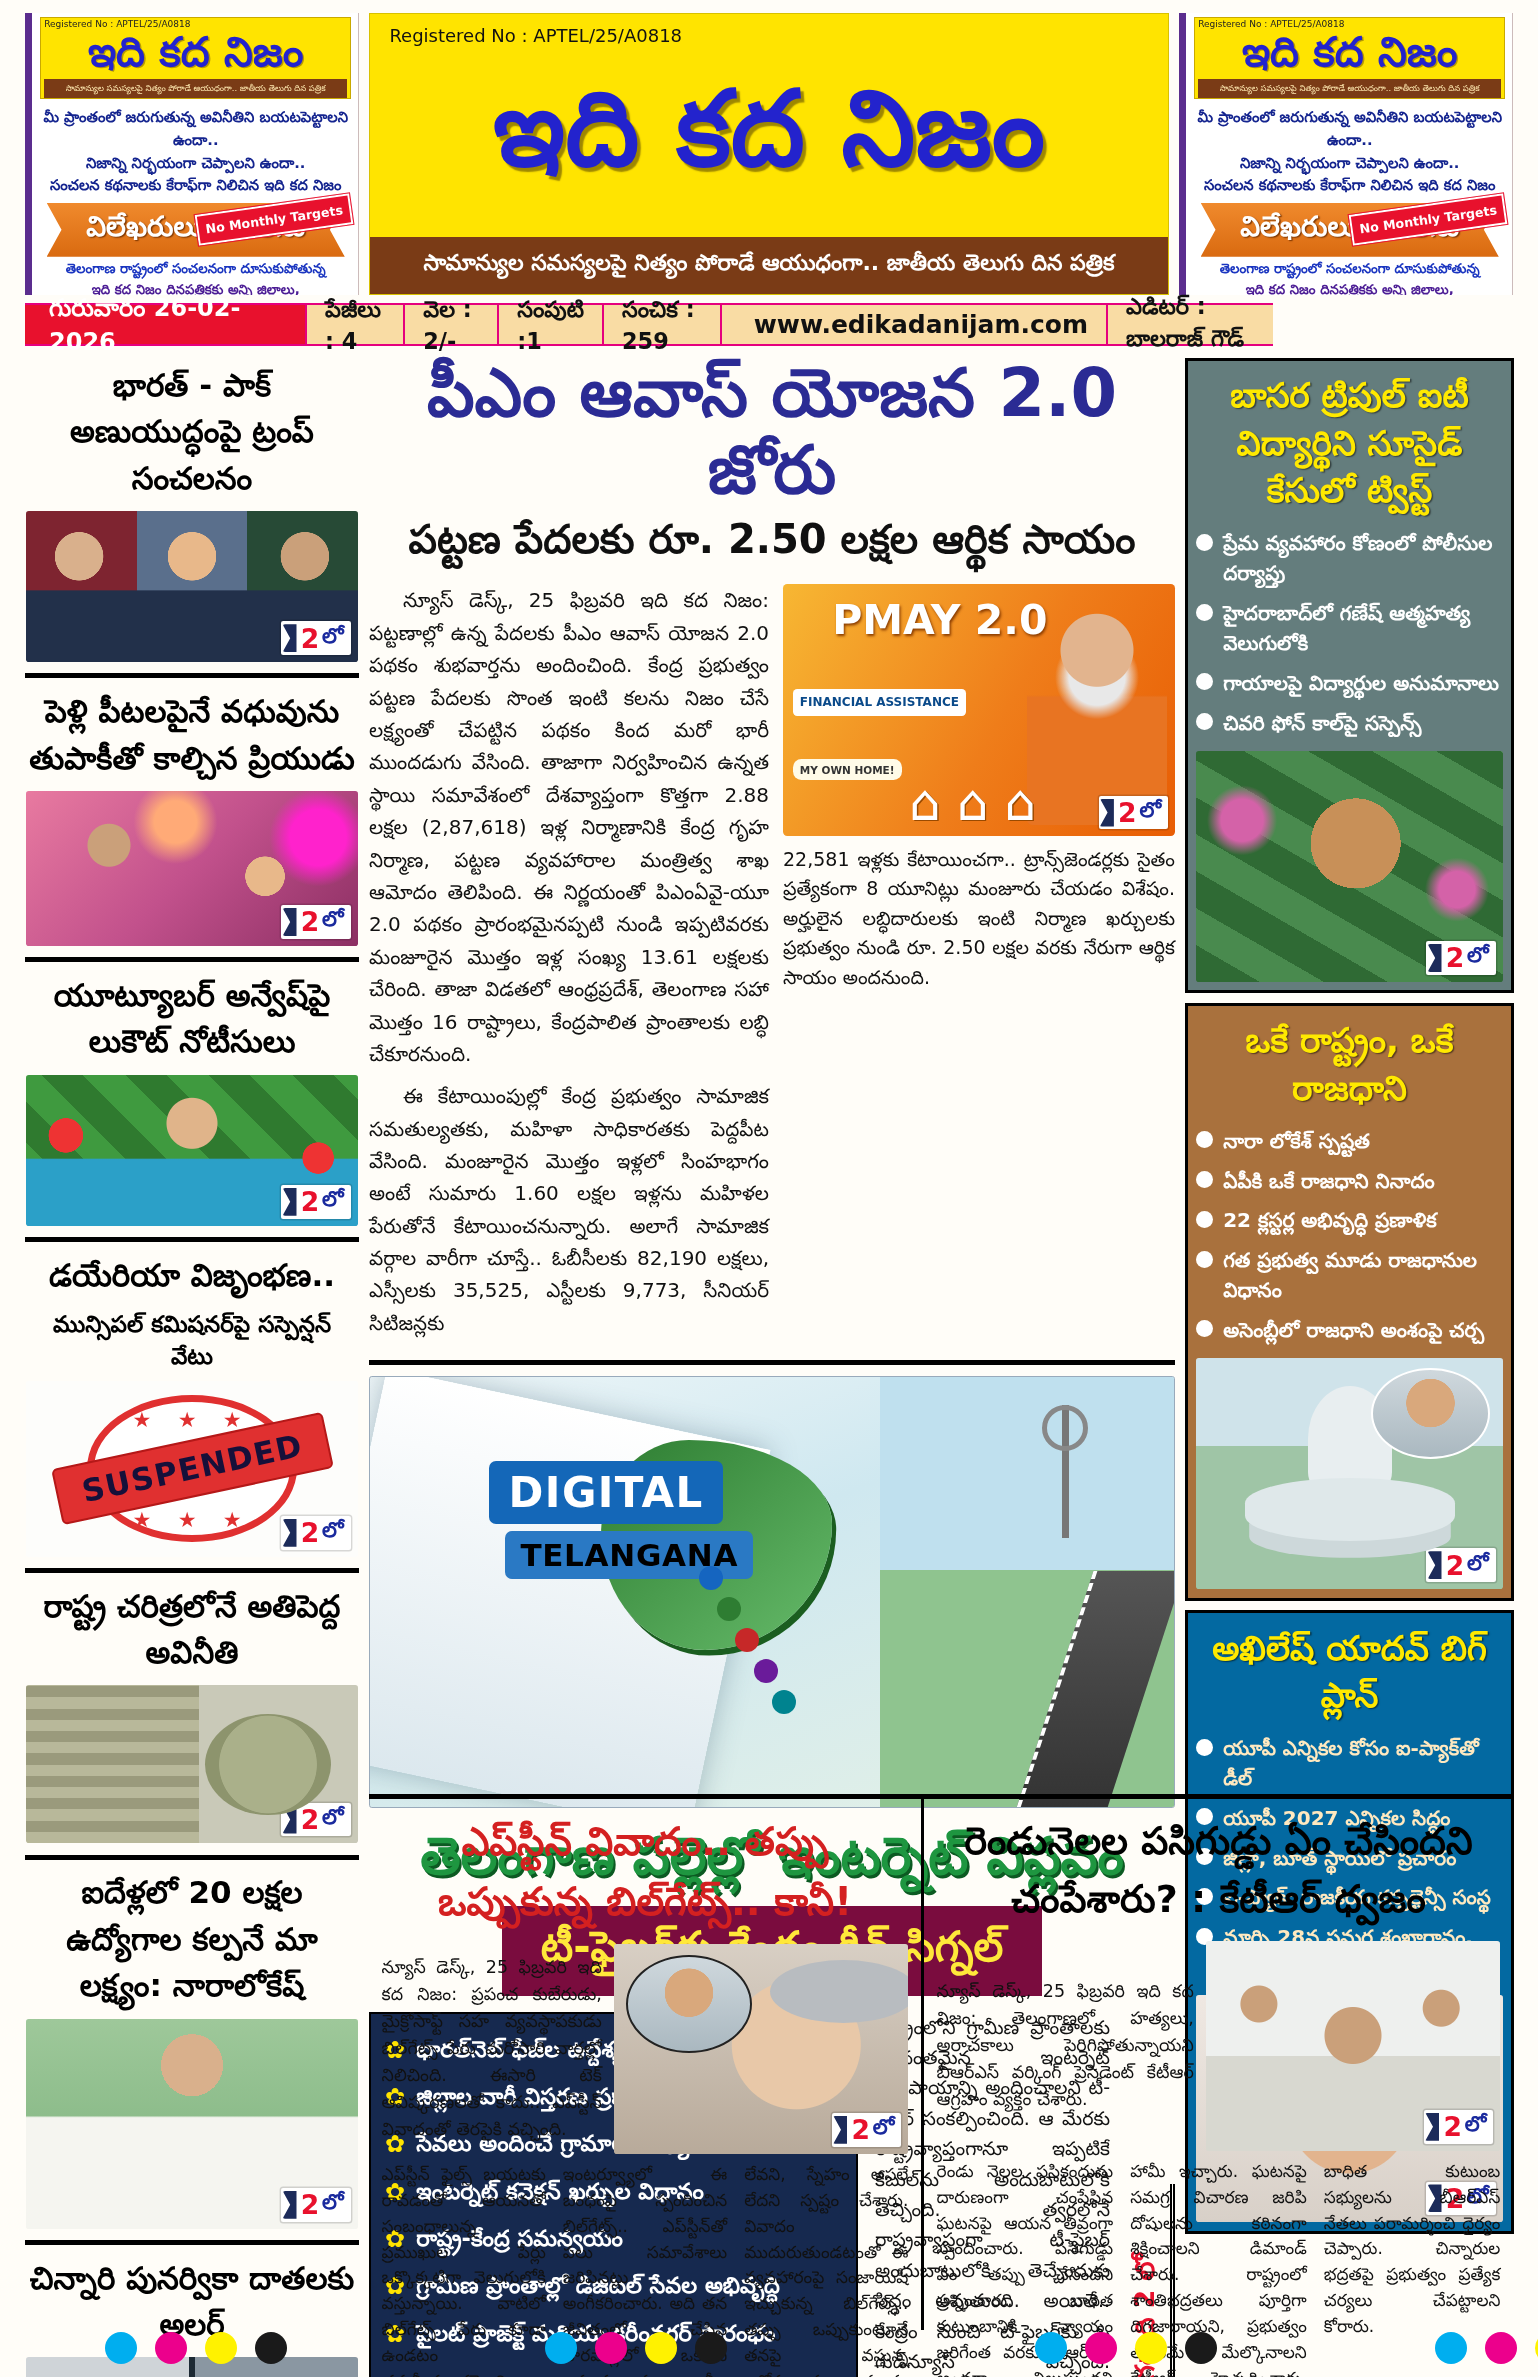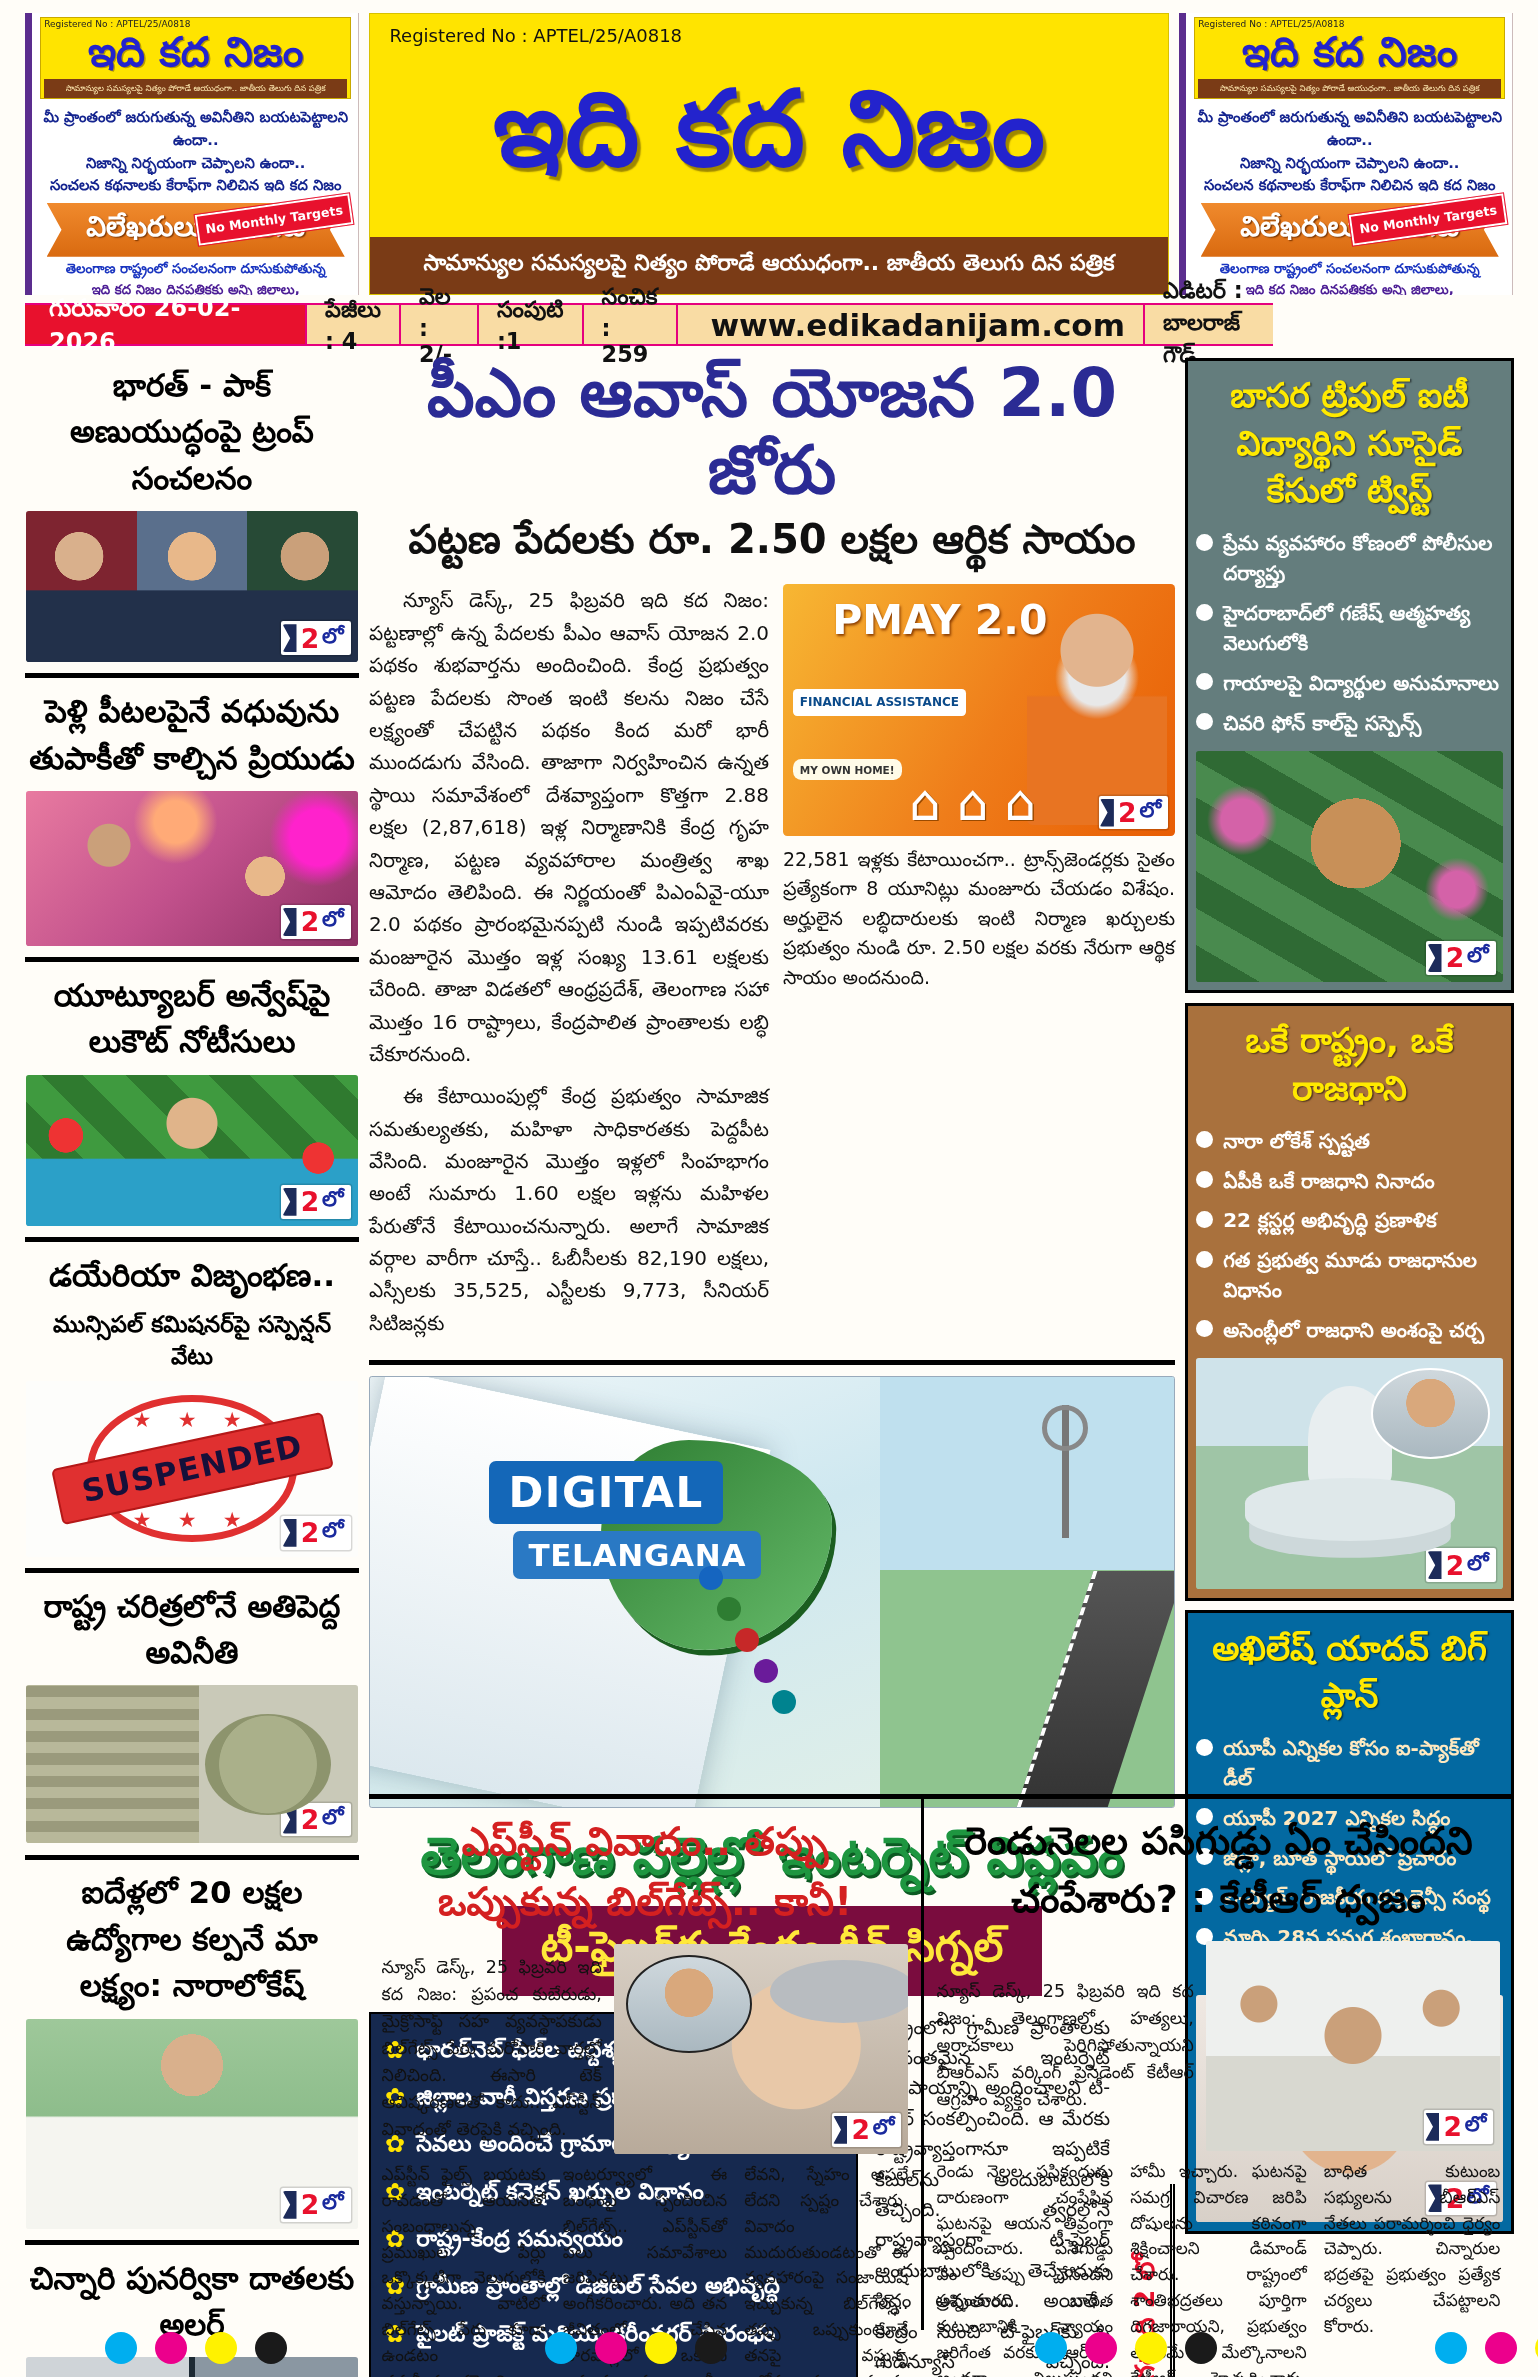--- a/index.html
+++ b/index.html
@@ -31,21 +31,21 @@
             color:#2323cd;font-weight:bold;font-size:105px;text-shadow:3.5px 4.2px 1.4px #9e8700;}
   .mh-strip{background:#7a3b16;color:#fff;font-size:22px;font-weight:bold;text-align:center;padding:12.6px 0;}
 
   
   .datebar{position:absolute;top:303px;left:25px;width:1248px;height:43px;background:#f9dca4;
            border-top:2.1px solid #e5007e;border-bottom:2.8px solid #e5007e;display:flex;align-items:stretch;}
   .db-date{background:#e8112d;color:#fff;font-weight:bold;font-size:24px;display:flex;align-items:center;
            padding:0 24px;min-width:280px;}
   .db-item{display:flex;align-items:center;padding:0 18px;font-weight:bold;font-size:22.4px;color:#111;
            border-left:2.1px solid #e5007e;}
-  .db-item.site{font-size:31px;padding-left:32px;}
+  .db-item.site{font-size:25px;padding-left:32px;}
 
   
   .left-col{position:absolute;top:352px;left:25px;width:334px;}
   .lc-art{border-bottom:5.6px solid #000;padding:4.2px 1.4px 11.2px;}
   .lc-art:last-child{border-bottom:none;}
   .lc-art h3{margin:5.6px 2.8px 9.8px;font-size:31px;line-height:1.5;text-align:center;color:#000;}
   .lc-art h4{margin:0 2.8px 8.4px;font-size:23px;line-height:1.4;text-align:center;color:#000;}
   .ph{position:relative;width:100%;border-radius:2.8px;overflow:hidden;}
 
   .plo{position:absolute;right:7px;bottom:7px;background:#fff;display:flex;align-items:center;
@@ -149,21 +149,21 @@
   .pmay-houses{position:absolute;left:126px;bottom:4.2px;font-size:50px;color:#fff;text-shadow:1.4px 1.4px 0 #9a4a00;}
   .caption-text{font-size:19px;line-height:1.55;text-align:justify;}
   .center-rule{border-top:5.6px solid #000;margin:11.2px 0;}
 
   .dt{position:relative;height:432px;border:1.4px solid #9ab;border-radius:2.8px;overflow:hidden;
       background:linear-gradient(160deg,#eef6f8 0%,#cfe8f0 40%,#e4f1e6 100%);}
   .dt-card{position:absolute;left:-28px;top:28px;width:392px;height:392px;background:linear-gradient(#fff,#dce8ee);
       transform:rotate(12deg);box-shadow:0 0 28px rgba(60,90,110,.35);}
   .dt-l1{position:absolute;left:119px;top:84px;background:#1467b8;color:#fff;font-weight:bold;font-size:42px;
       padding:7px 19.6px;border-radius:7px;letter-spacing:1.4px;}
-  .dt-l2{position:absolute;left:143px;top:154px;background:#2a79c4;color:#ffffff;font-weight:bold;font-size:31px;
+  .dt-l2{position:absolute;left:135px;top:154px;background:#2a79c4;color:#000000;font-weight:bold;font-size:31px;
       padding:5.6px 15.4px;border-radius:7px;letter-spacing:0.7px;}
   .dt-map{position:absolute;left:231px;top:63px;width:231px;height:210px;background:linear-gradient(140deg,#2e7d32,#66bb6a);
       border-radius:38% 62% 55% 45%/45% 40% 60% 55%;box-shadow:4.2px 5.6px 0 #1b5e20;}
   .dt-dots{position:absolute;left:329px;top:189px;display:flex;flex-direction:column;gap:7px;}
   .dt-dots span{width:24px;height:24px;border-radius:50%;display:block;}
   .dt-dots span:nth-child(1){background:#1565c0;margin-left:0;}
   .dt-dots span:nth-child(2){background:#2e7d32;margin-left:18px;}
   .dt-dots span:nth-child(3){background:#c62828;margin-left:36px;}
   .dt-dots span:nth-child(4){background:#6a1b9a;margin-left:55px;}
   .dt-dots span:nth-child(5){background:#00838f;margin-left:73px;}

